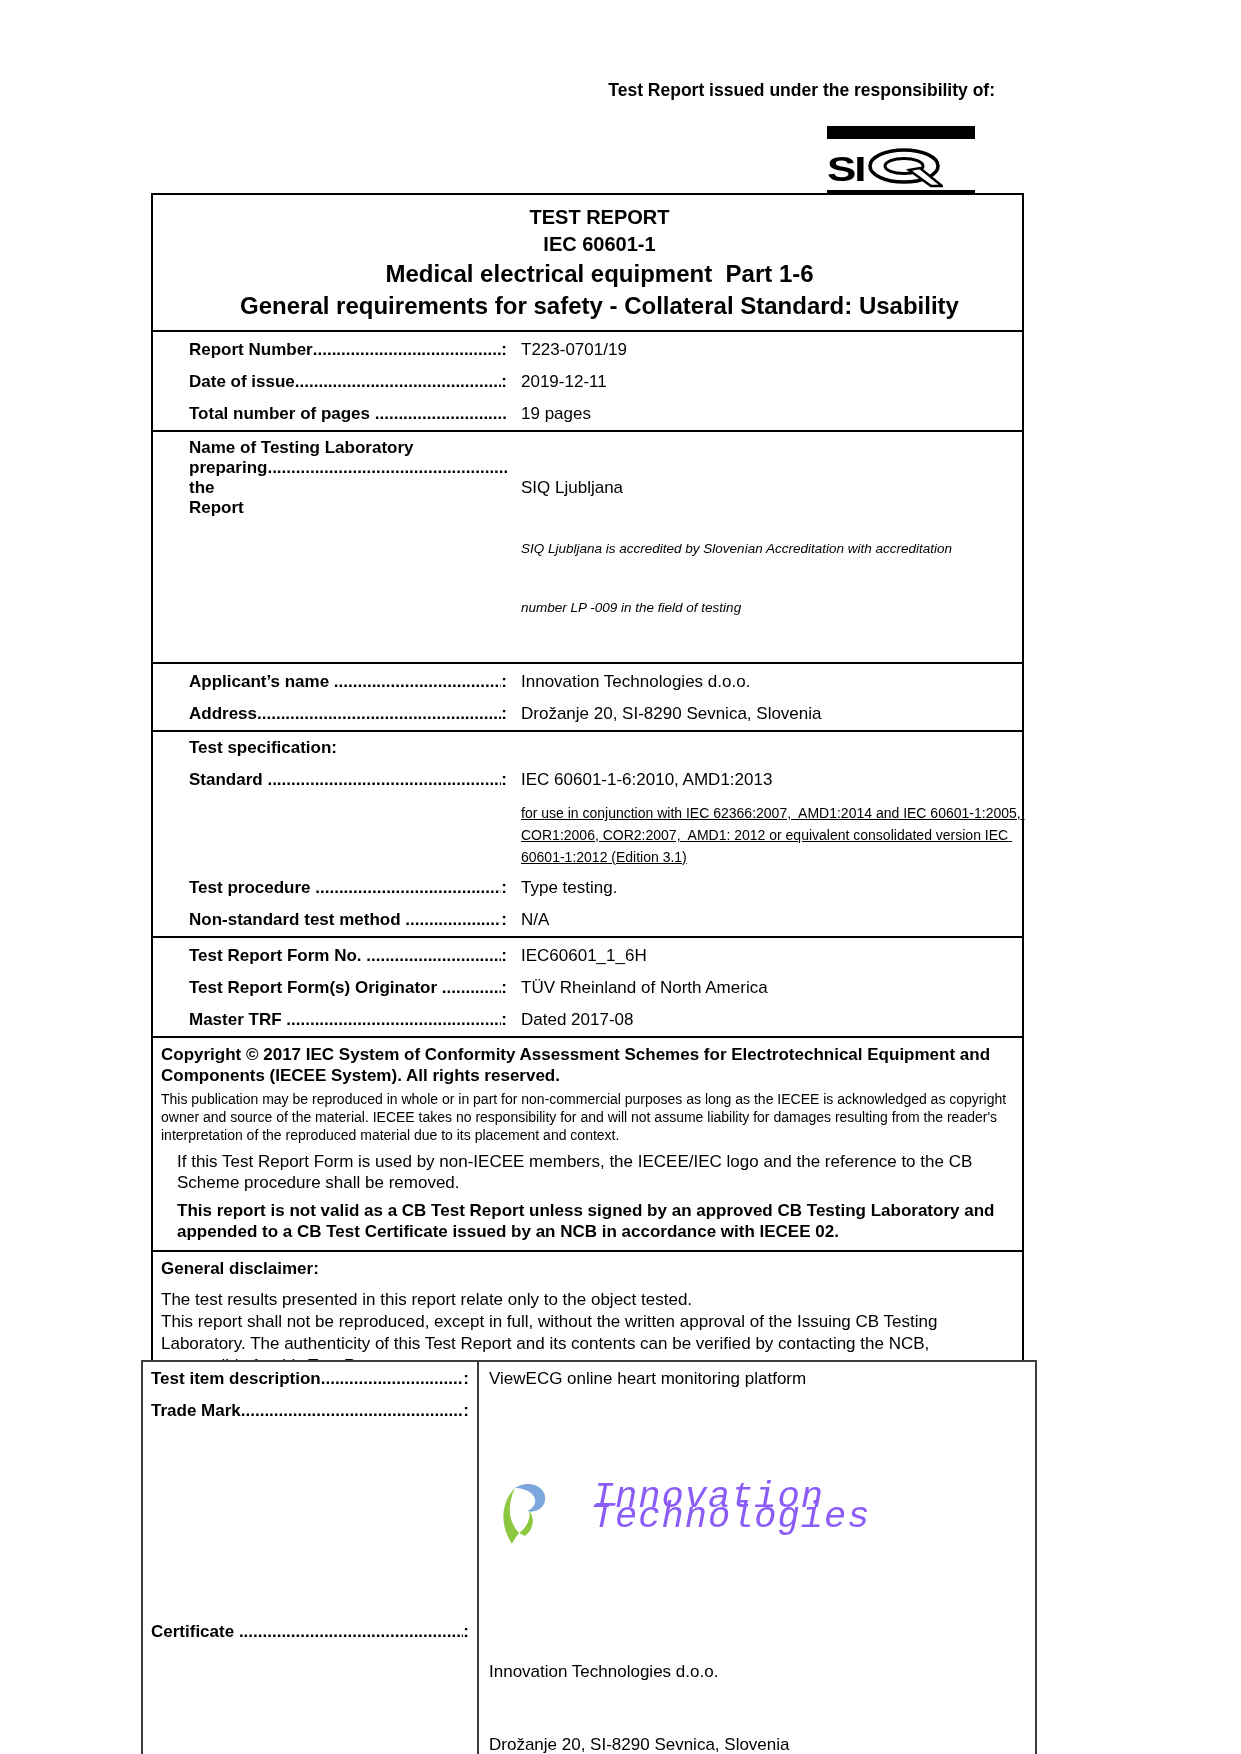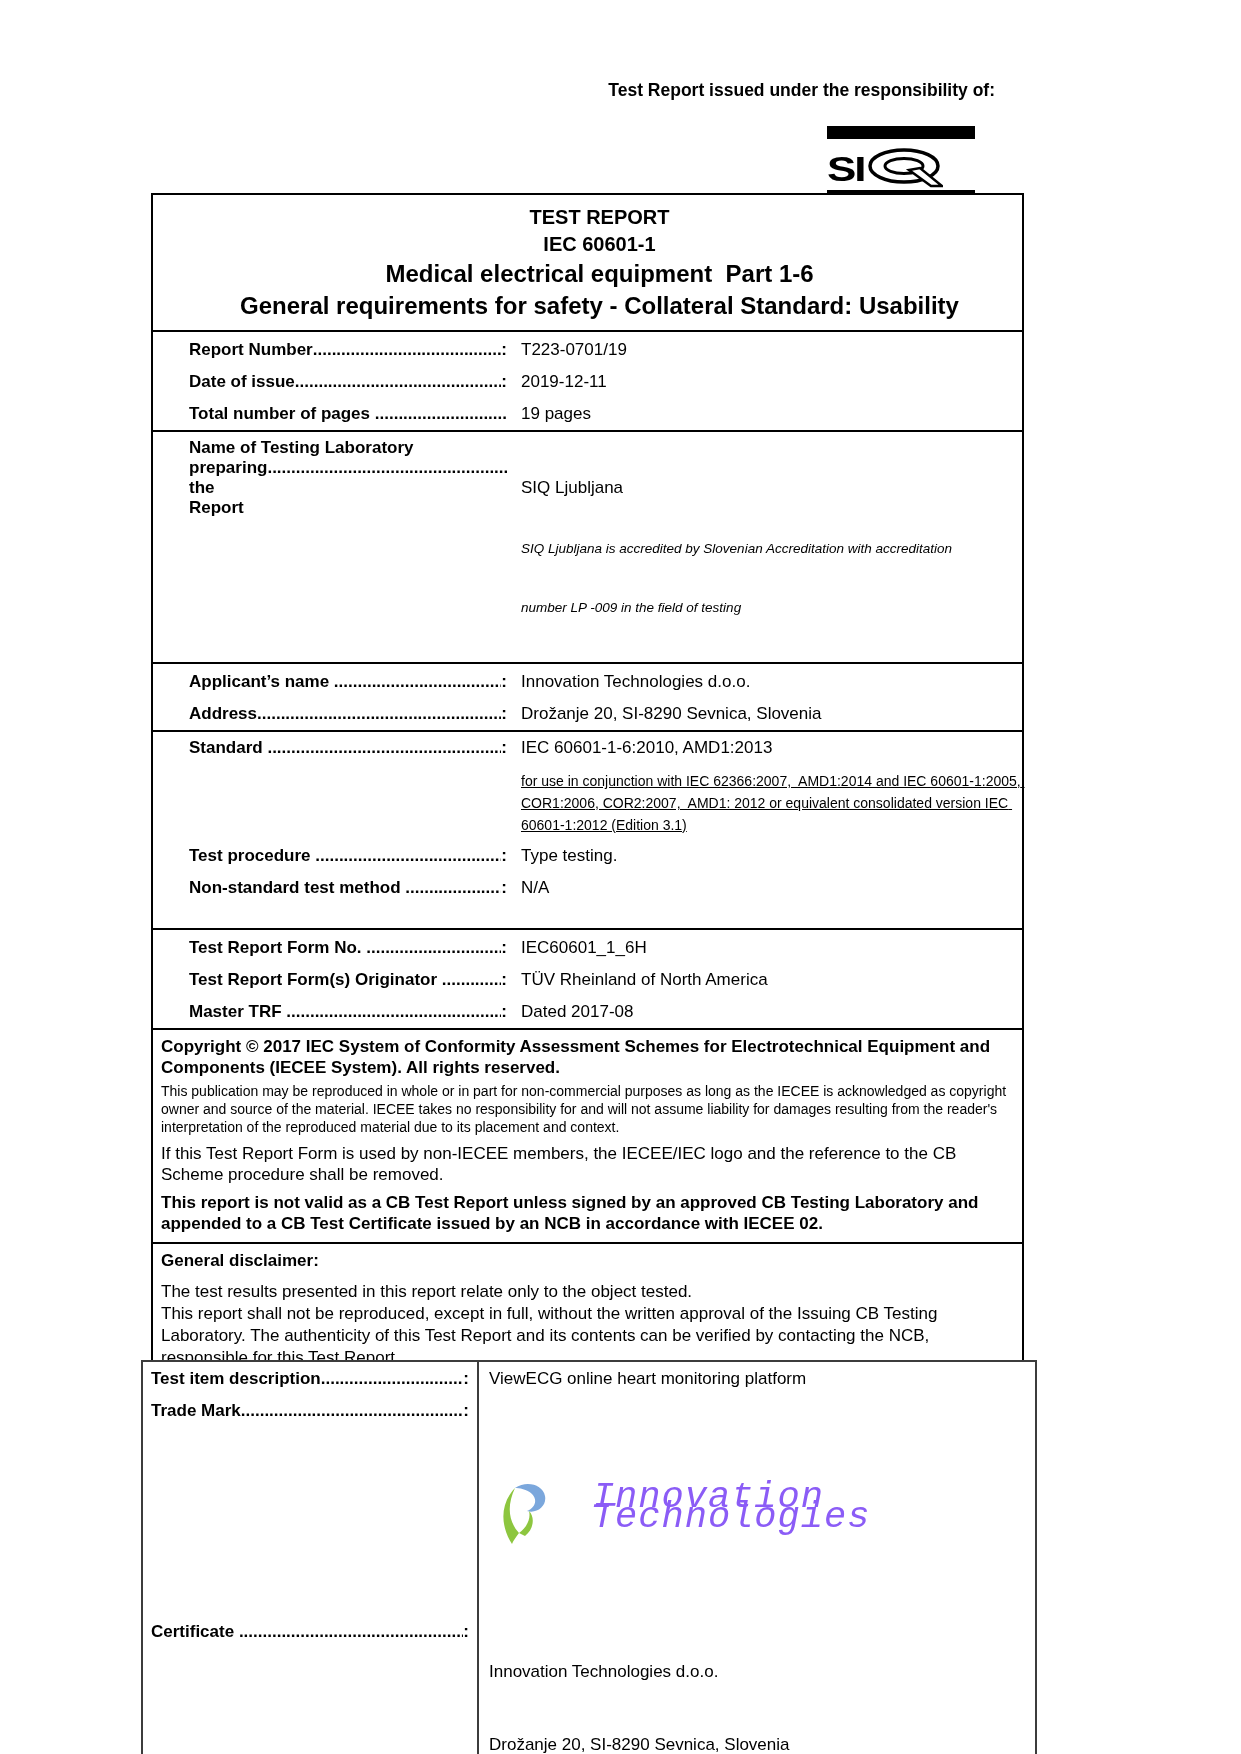--- a/index.html
+++ b/index.html
@@ -40,21 +40,21 @@
 
   .sec-b{min-height:96px;padding-top:2px;}
   .sec-c{min-height:62px;}
   .sec-d{min-height:60px;padding-top:2px;}
   .sec-e{min-height:196px;}
   .sec-f{min-height:95px;padding-top:2px;}
 
   .txt-sec{padding:6px 8px 8px;}
   .p-bold{font-size:17px;font-weight:bold;line-height:21px;white-space:pre-wrap;}
   .p-small{font-size:14px;line-height:18px;margin-top:4px;white-space:pre-wrap;}
-  .p-norm{font-size:17px;line-height:21px;margin-top:7px;white-space:pre-wrap;}
+  .p-norm{font-size:17px;line-height:21px;margin-top:7px;white-space:pre-wrap;margin-left:16px;}
   .disc-head{font-size:17px;font-weight:bold;line-height:22px;}
   .disc-body{margin-top:9px;font-size:17px;line-height:22px;white-space:pre-wrap;}
 
   
   .item-table{position:absolute;left:141px;top:1360px;width:896px;border:2px solid #3c3c3c;box-sizing:border-box;
               display:grid;grid-template-columns:336px 1fr;background:#fff;}
   .it-lbl{border-right:2px solid #3c3c3c;padding:7px 8px 5px;font-size:17px;line-height:20px;font-weight:bold;display:flex;align-items:flex-start;overflow:hidden;}
   .it-lbl .lt{white-space:pre;}
   .it-lbl .dots{flex:1 1 auto;overflow:hidden;white-space:nowrap;}
   .it-lbl .colon{flex:none;}
@@ -154,20 +154,25 @@
             <span class="dots">....................................................................................................</span>
             <span class="colon">:</span>
           </span>
         <span class="val">Drožanje 20, SI-8290 Sevnica, Slovenia</span>
       </div>
     </div>
 
     <div class="sec sec-e">
       <div class="frow">
         <span class="lbl">
+            <span class="lt">Test specification:</span>
+          </span>
+      </div>
+      <div class="frow">
+        <span class="lbl">
             <span class="lt">Standard </span>
             <span class="dots">....................................................................................................</span>
             <span class="colon">:</span>
           </span>
         <span class="val">IEC 60601-1-6:2010, AMD1:2013</span>
       </div>
       <div class="cont">for use in conjunction with IEC 62366:2007,  AMD1:2014 and IEC 60601-1:2005, COR1:2006, COR2:2007,  AMD1: 2012 or equivalent consolidated version IEC 60601-1:2012 (Edition 3.1)</div>
       <div class="frow">
         <span class="lbl">
             <span class="lt">Test procedure </span>

